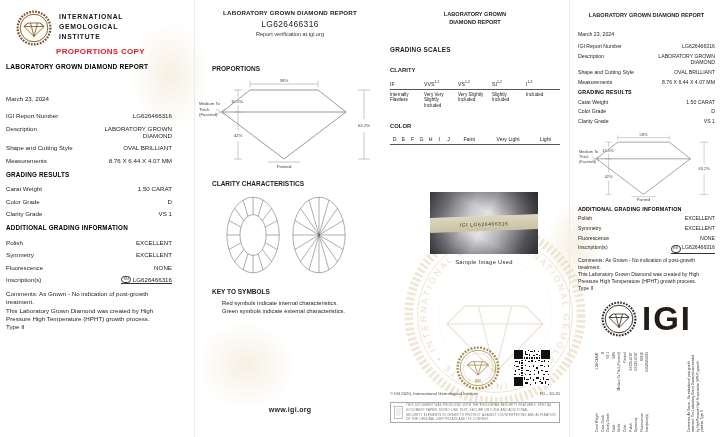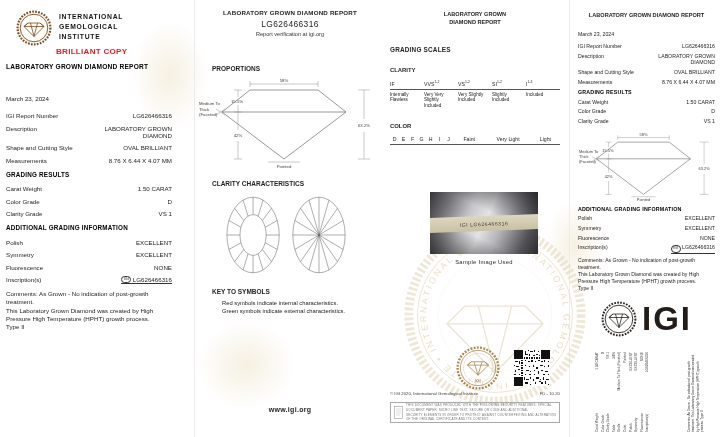--- a/index.html
+++ b/index.html
@@ -116,21 +116,21 @@
         <circle cx="18" cy="18" r="13.8" fill="none" stroke="#7a4e26" stroke-width=".9"></circle>
         <path d="M12 13 H24 L28 16.5 L18 26.5 L8 16.5 Z M12 13 L8 16.5 M24 13 L28 16.5 M8 16.5 H28 M14.5 13 L18 26.5 M21.5 13 L18 26.5" fill="none" stroke="#7a4e26" stroke-width=".8"></path>
       </svg>
     </span>
     <div class="lines">
       <div>INTERNATIONAL</div>
       <div>GEMOLOGICAL</div>
       <div>INSTITUTE</div>
     </div>
   </div>
-  <div class="abs ecopy">BRILLIANT COPY</div>
+  <div class="abs ecopy">PROPORTIONS COPY</div>
   <div class="abs p1-title">LABORATORY GROWN DIAMOND REPORT</div>
 
   <div class="abs p1-body">
     <div class="date">March 23, 2024</div>
     <div class="r">
         <span class="lab">IGI Report Number</span>
         <span class="val">LG626466316</span>
       </div>
     <div class="r">
         <span class="lab">Description</span>

